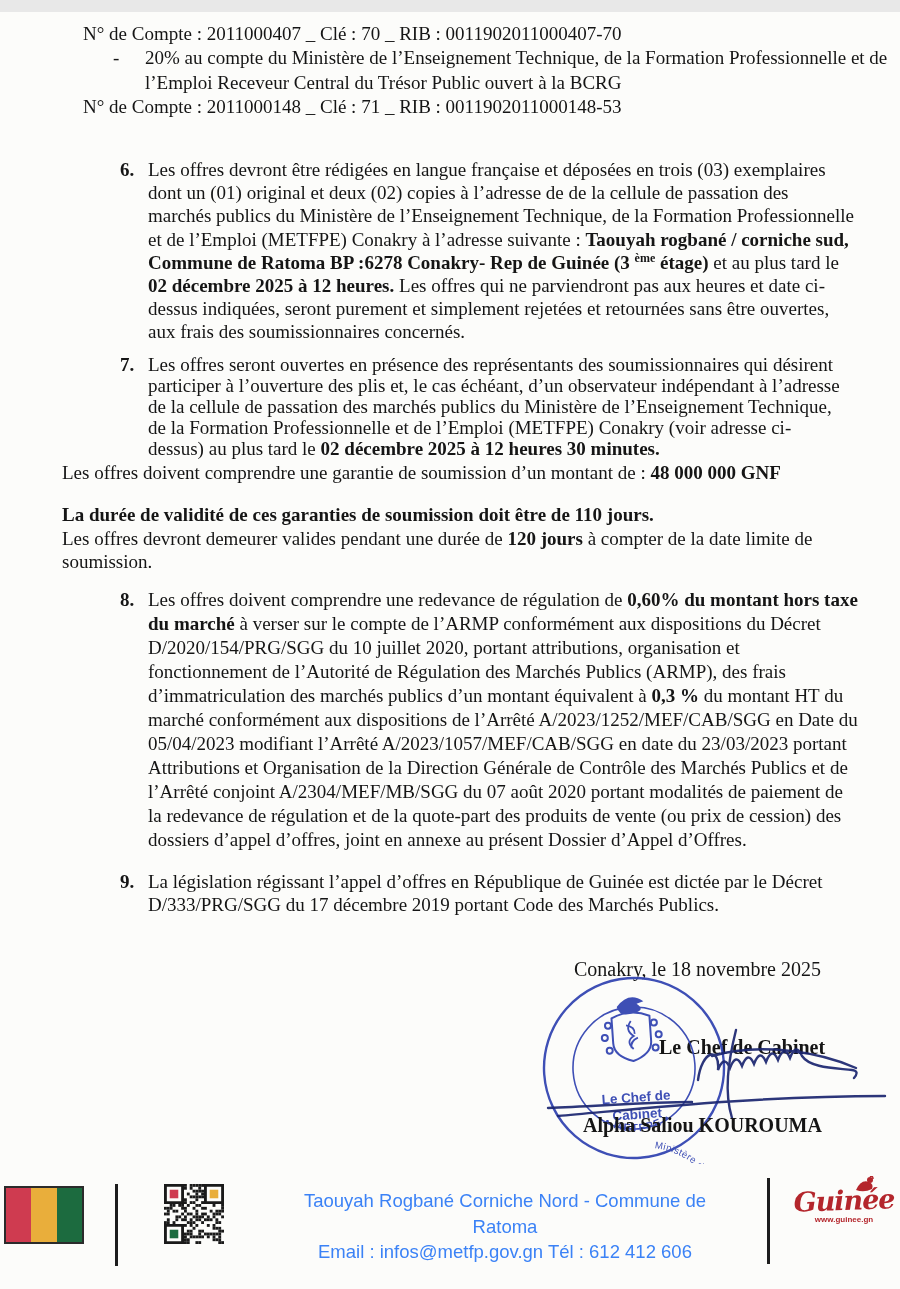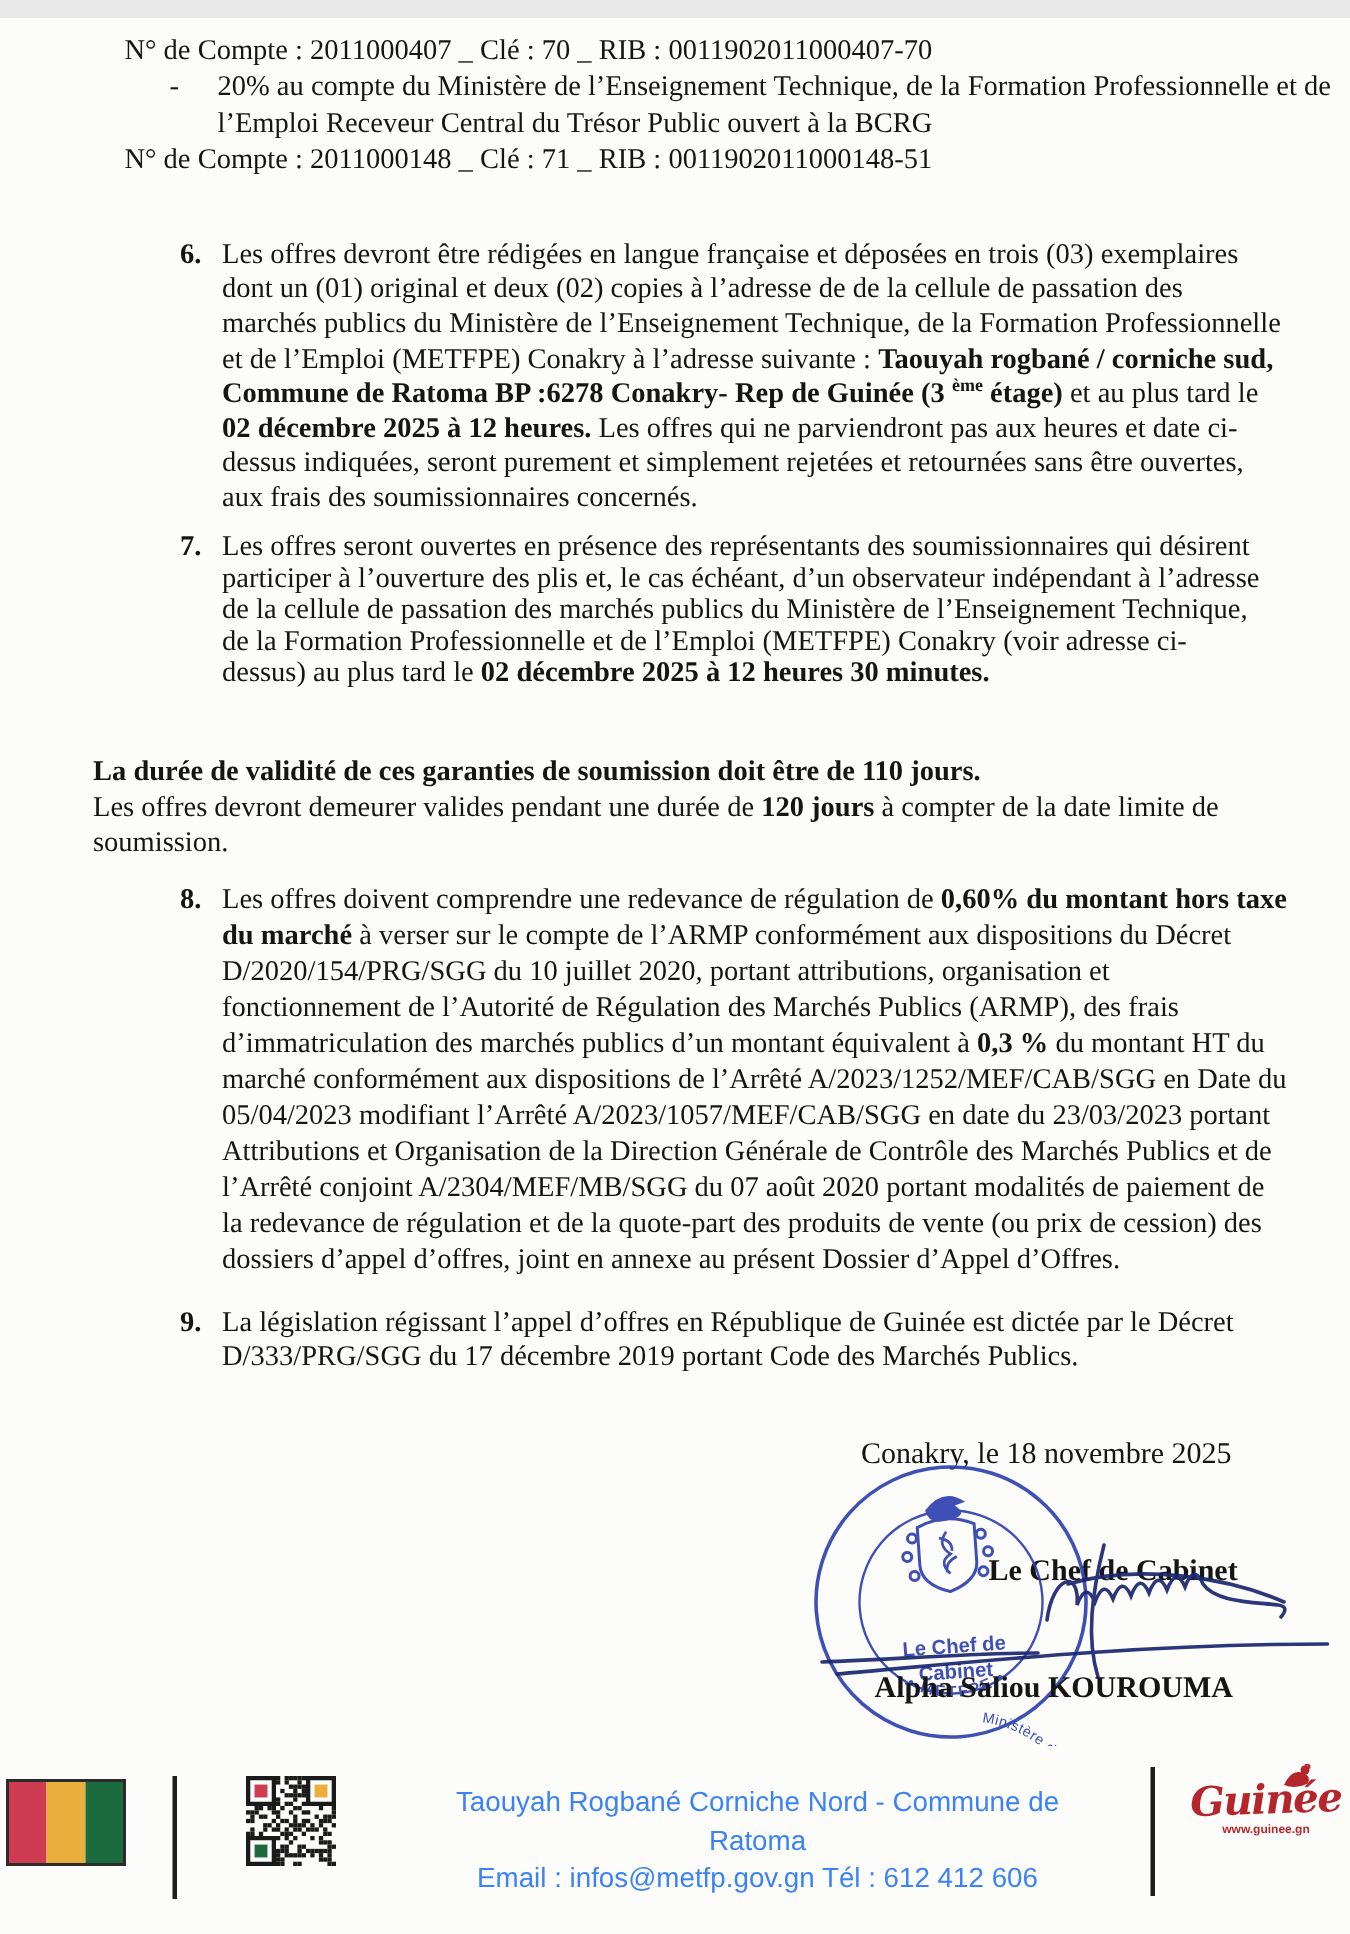--- a/index.html
+++ b/index.html
@@ -63,32 +63,33 @@
 <body>
 
 <div class="doc">
 
   <div class="abs bank">
     <div>N° de Compte : 2011000407 _ Clé : 70 _ RIB : 0011902011000407-70</div>
     <div class="bullet">
       <span class="dash">-</span>
       <span class="btxt">20% au compte du Ministère de l’Enseignement Technique, de la Formation Professionnelle et de l’Emploi Receveur Central du Trésor Public ouvert à la BCRG</span>
     </div>
-    <div>N° de Compte : 2011000148 _ Clé : 71 _ RIB : 0011902011000148-51</div>
+    <div>N° de Compte : 2011000148 _ Clé : 71 _ RIB : 0011902011000148-53</div>
   </div>
 
   <div class="item i6">
     <span class="num">6.</span>
     <p><span>Les offres devront être rédigées en langue française et déposées en trois (03) exemplaires dont un (01) original et deux (02) copies à l’adresse de de la cellule de passation des marchés publics du Ministère de l’Enseignement Technique, de la Formation Professionnelle et de l’Emploi (METFPE) Conakry à l’adresse suivante : </span><b>Taouyah rogbané / corniche sud, Commune de Ratoma BP :6278 Conakry- Rep de Guinée (3 </b><b><sup>ème</sup></b><b> étage)</b><span> et au plus tard le </span><b>02 décembre 2025 à 12 heures.</b><span>  Les offres qui ne parviendront pas aux heures et date ci-dessus indiquées, seront purement et simplement rejetées et retournées sans être ouvertes, aux frais des soumissionnaires concernés.</span></p>
   </div>
   <div class="item i7">
     <span class="num">7.</span>
     <p><span>Les offres seront ouvertes en présence des représentants des soumissionnaires qui désirent participer à l’ouverture des plis et, le cas échéant, d’un observateur indépendant à l’adresse de la cellule de passation des marchés publics du Ministère de l’Enseignement Technique, de la Formation Professionnelle et de l’Emploi (METFPE) Conakry (voir adresse ci-dessus) au plus tard le </span><b>02 décembre 2025 à 12 heures 30 minutes.</b></p>
   </div>
 
+  <div class="flush garantie"><span>Les offres doivent comprendre une garantie de soumission d’un montant de : </span><b>48 000 000 GNF</b></div>
   <div class="flush duree"><b>La durée de validité de ces garanties de soumission doit être de 110 jours.</b></div>
   <div class="flush validite"><span>Les offres devront demeurer valides pendant une durée de </span><b>120 jours</b><span> à compter de la date limite de soumission.</span></div>
 
   <div class="item i8">
     <span class="num">8.</span>
     <p><span>Les offres doivent comprendre une redevance de régulation de </span><b>0,60% du montant hors taxe du marché</b><span> à verser sur le compte de l’ARMP conformément aux dispositions du Décret D/2020/154/PRG/SGG du 10 juillet 2020, portant attributions, organisation et fonctionnement de l’Autorité de Régulation des Marchés Publics (ARMP), des frais d’immatriculation des marchés publics d’un montant équivalent à </span><b>0,3 %</b><span> du montant HT du marché conformément aux dispositions de l’Arrêté A/2023/1252/MEF/CAB/SGG en Date du 05/04/2023 modifiant l’Arrêté A/2023/1057/MEF/CAB/SGG en date du 23/03/2023 portant Attributions et Organisation de la Direction Générale de Contrôle des Marchés Publics et de l’Arrêté conjoint A/2304/MEF/MB/SGG du 07 août 2020 portant modalités de paiement de la redevance de régulation et de la quote-part des produits de vente (ou prix de cession) des dossiers d’appel d’offres, joint en annexe au présent Dossier d’Appel d’Offres.</span></p>
   </div>
   <div class="item i9">
     <span class="num">9.</span>
     <p><span>La législation régissant l’appel d’offres en République de Guinée est dictée par le Décret D/333/PRG/SGG du 17 décembre 2019 portant Code des Marchés Publics.</span></p>

